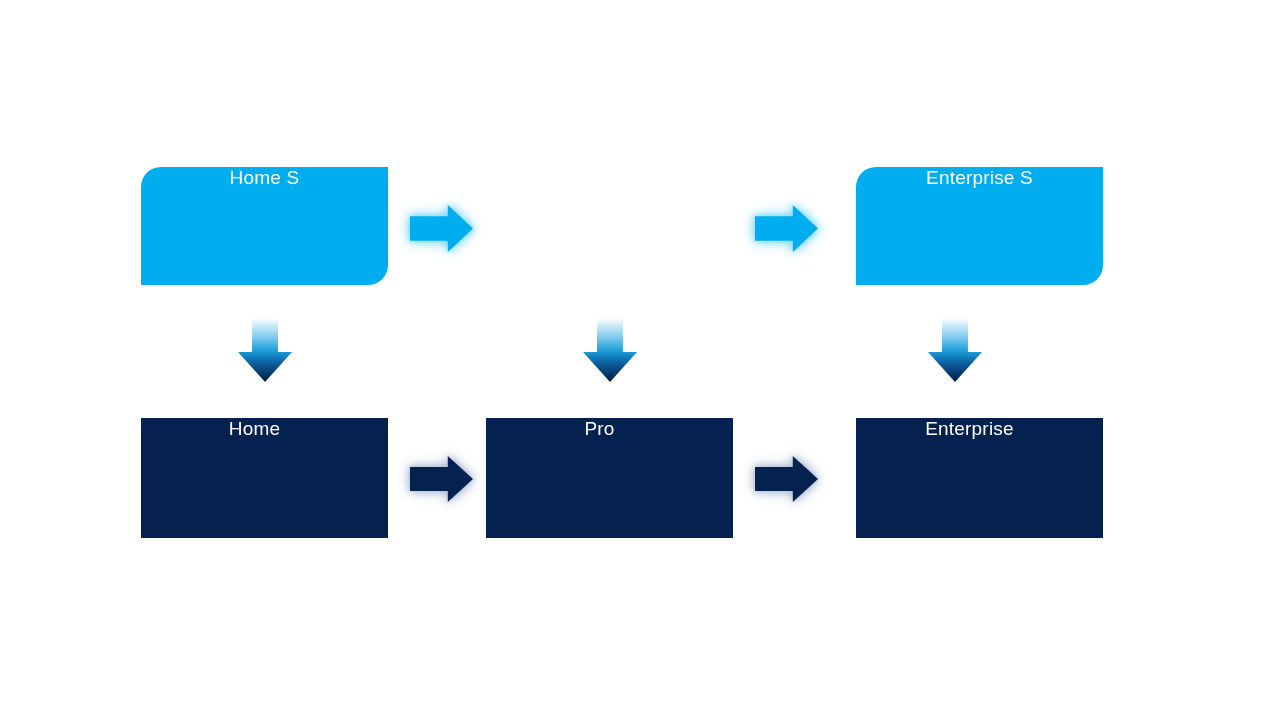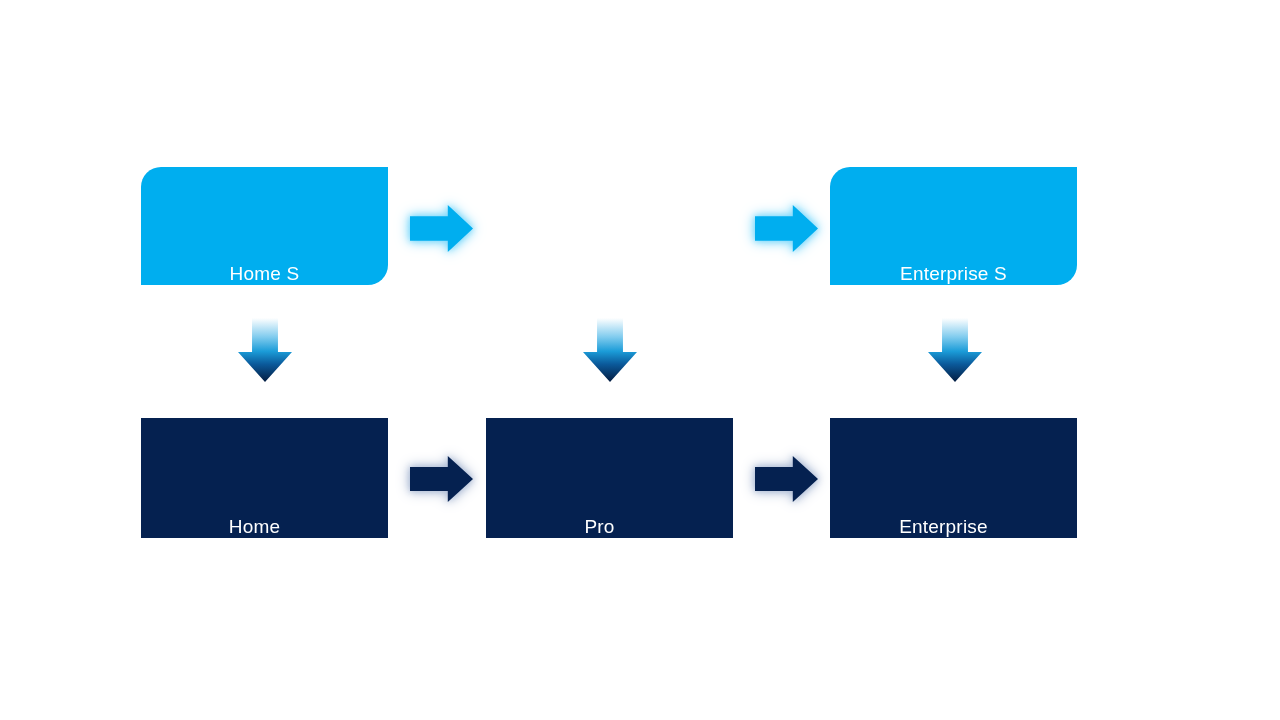--- a/index.html
+++ b/index.html
@@ -12,21 +12,21 @@
     width: 1280px;
     height: 720px;
     overflow: hidden;
     background: var(--canvas-bg, #ffffff);
     font-family: "Liberation Sans", sans-serif;
   }
   .box {
     position: absolute;
     width: 247px;
     display: flex;
-    align-items: flex-end;
+    align-items: flex-start;
     justify-content: center;
     color: var(--label-text, #ffffff);
     font-size: 19px;
     font-weight: 400;
     letter-spacing: 0.2px;
   }
   .box-top {
     top: 167px;
     height: 118px;
     background: var(--top-box, #00AEEF);
@@ -35,21 +35,21 @@
   .box-bottom {
     top: 418px;
     height: 120px;
     background: var(--bottom-box, #052150);
   }
   .box-bottom .label {
     padding-right: 20px;
   }
   .col-1 { left: 141px; }
   .col-2 { left: 486px; }
-  .col-3 { left: 830px; }
+  .col-3 { left: 856px; }
 
   
   .right-arrow-wrap {
     position: absolute;
     width: 63px;
   }
   .right-arrow-wrap.row-top {
     top: 205px;
     height: 47px;
     filter: drop-shadow(0 0 3px var(--right-arrow-top-glow, rgba(100,210,255,0.9)))

